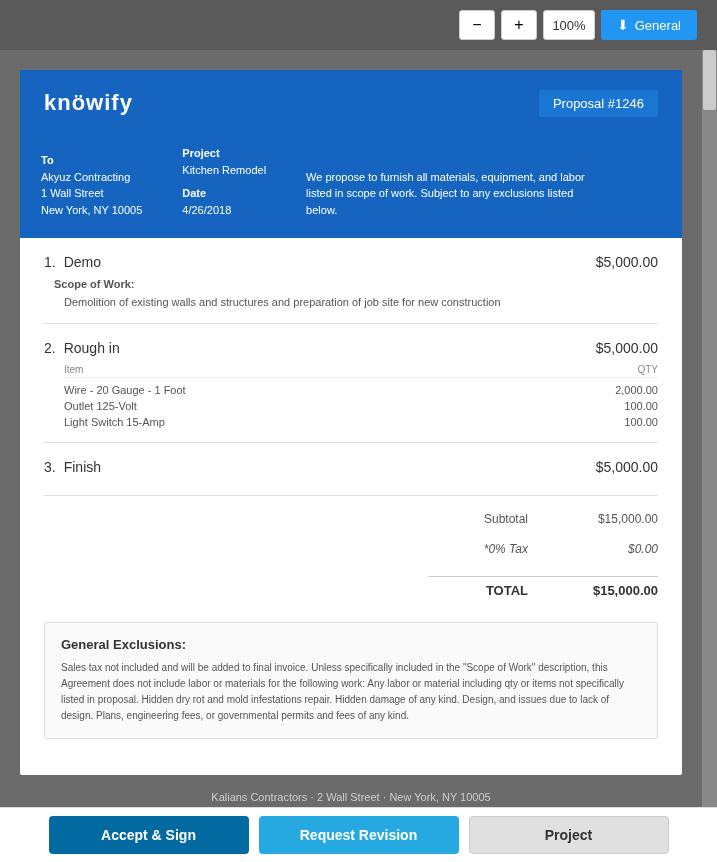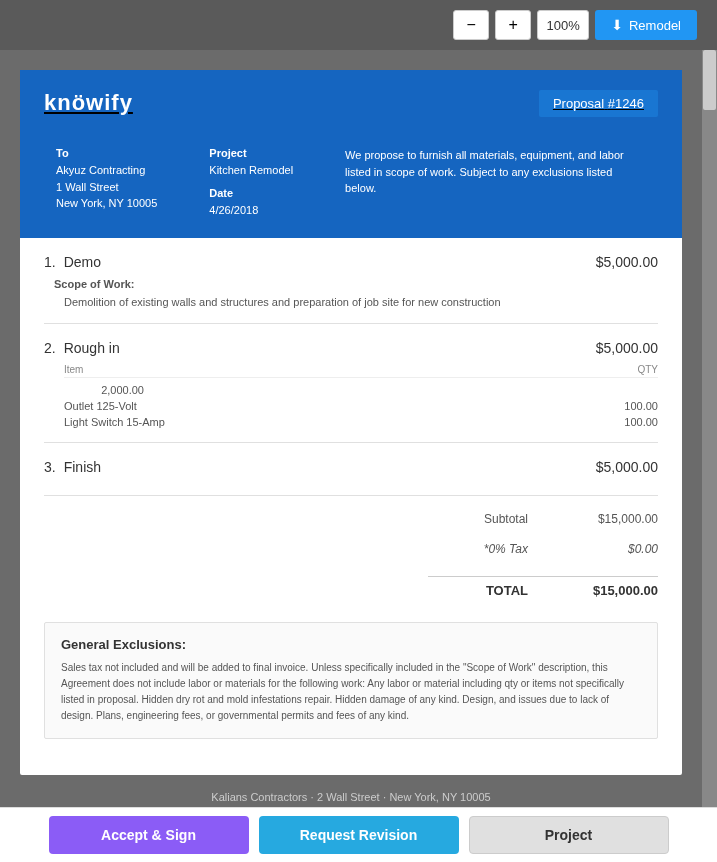--- a/index.html
+++ b/index.html
@@ -88,41 +88,41 @@
       border-radius: 2px;
     }
 
     
     .doc-header {
       background: #1565c0;
       padding: 20px 24px;
       display: flex;
       justify-content: space-between;
       align-items: flex-start;
-      text-decoration: underline;
     }
     .logo {
       color: #fff;
       font-size: 22px;
       font-weight: bold;
       letter-spacing: 1px;
     }
     .proposal-badge {
       background: #1976d2;
       color: #fff;
       padding: 6px 14px;
       font-size: 13px;
       border-radius: 2px;
     }
 
     .doc-info {
       background: #1565c0;
-      padding: 10px 36px 20px;
-      display: flex;
-      gap: 52px;
+      padding: 10px 21px 20px;
+      display: flex;
+      gap: 40px;
+      align-items: flex-end;
     }
     .doc-info-col {
       color: #fff;
       font-size: 11px;
     }
     .doc-info-col .label {
       font-weight: bold;
       font-size: 11px;
       margin-bottom: 3px;
     }
@@ -272,21 +272,21 @@
       flex: 1;
       max-width: 200px;
       height: 38px;
       border: none;
       border-radius: 4px;
       font-size: 14px;
       font-weight: bold;
       cursor: pointer;
     }
     .accept-btn {
-      background: #8b5cf6;
+      background: #0369a1;
       color: #fff;
     }
     .revision-btn {
       background: #26a9e0;
       color: #fff;
     }
     .decline-btn {
       background: #e0e0e0;
       color: #333;
       border: 1px solid #ccc;
@@ -318,21 +318,21 @@
   </style>
 </head>
 <body>
 
 <div class="toolbar">
   <button class="zoom-btn">−</button>
   <button class="zoom-btn">+</button>
   <div class="zoom-display">100%</div>
   <button class="download-btn">
     <span class="download-icon">⬇</span>
-    <span>Remodel</span>
+    <span>General</span>
   </button>
 </div>
 
 <div class="main-scrollbar">
   <div class="main-scrollbar-thumb"></div>
 </div>
 
 <div class="content-area">
   <div class="document">
 
@@ -382,20 +382,21 @@
             <span>Rough in</span>
           </div>
           <div class="line-item-price">$5,000.00</div>
         </div>
         <div class="sub-items">
           <div class="sub-items-header">
             <span>Item</span>
             <span>QTY</span>
           </div>
           <div class="sub-item-row">
+            <span class="sub-item-name">Wire - 20 Gauge - 1 Foot</span>
             <span class="sub-item-qty">2,000.00</span>
           </div>
           <div class="sub-item-row">
             <span class="sub-item-name">Outlet 125-Volt</span>
             <span class="sub-item-qty">100.00</span>
           </div>
           <div class="sub-item-row">
             <span class="sub-item-name">Light Switch 15-Amp</span>
             <span class="sub-item-qty">100.00</span>
           </div>

